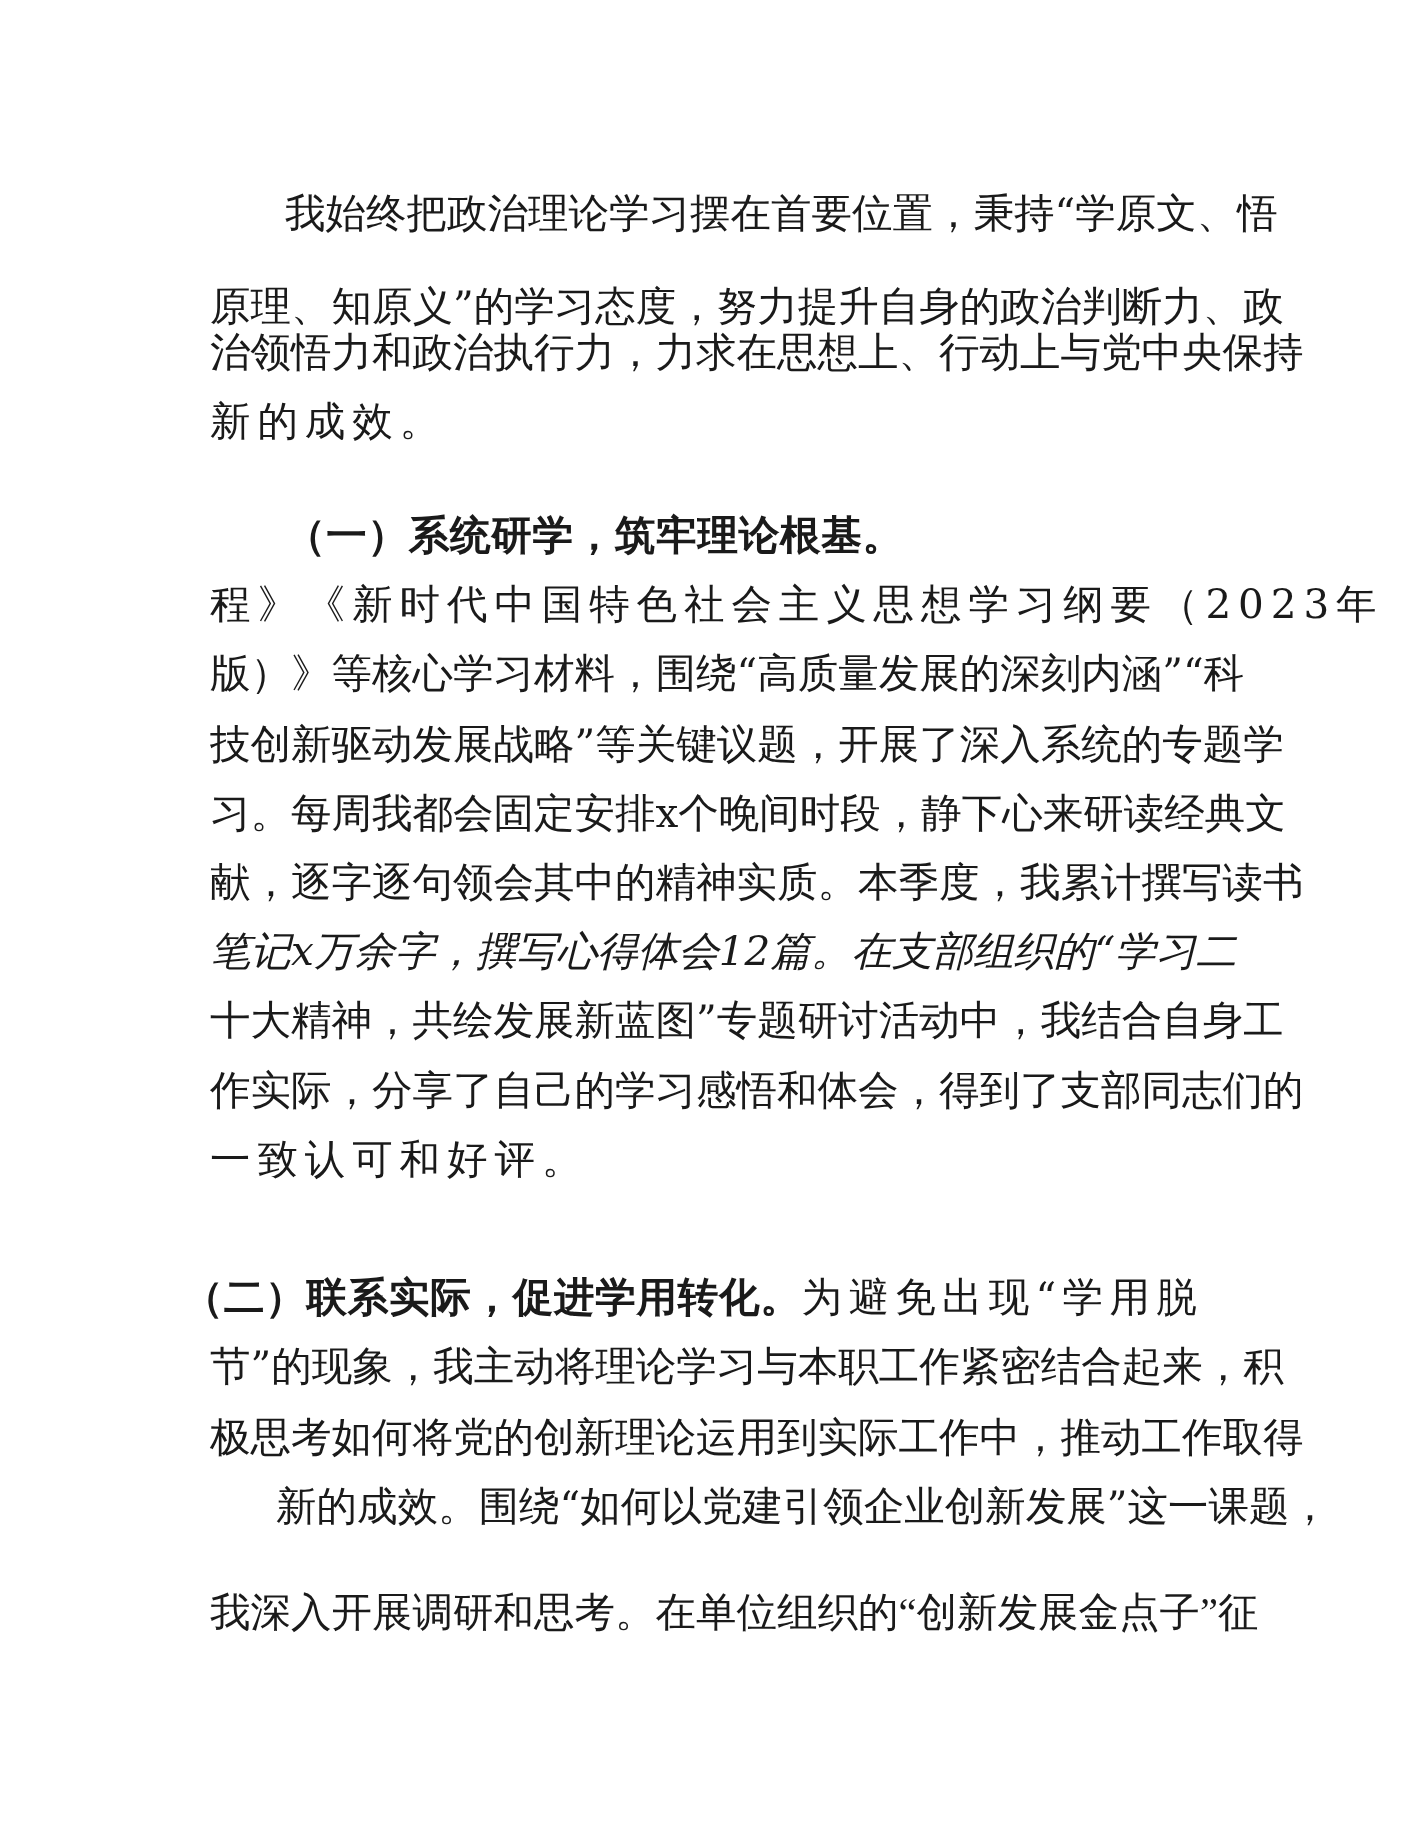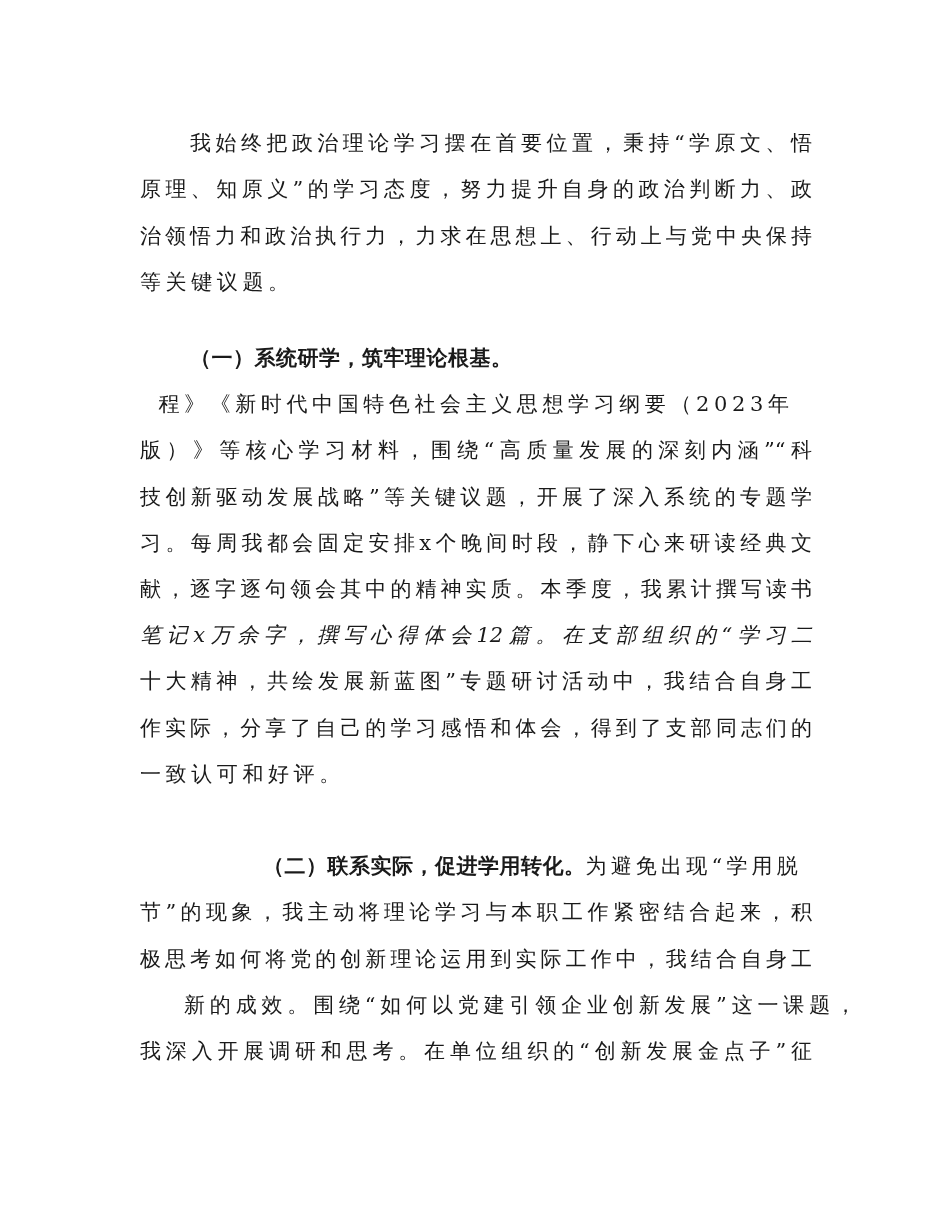--- a/index.html
+++ b/index.html
@@ -1,48 +1,48 @@
 <!DOCTYPE html>
 <html><head>
 <meta charset="utf-8">
 <style>
   html, body { margin:0; padding:0; background:#ffffff; }
   body { width:950px; height:1230px; position:relative; overflow:hidden;
          font-family:"DejaVu Serif","Liberation Serif",serif; color:#1a1a1a; }
   .page { position:absolute; left:0; top:0; width:950px; height:1230px; background:#fff; }
-  .line { position:absolute; left:140px; width:672px; height:34px; font-size:21px;
+  .line { position:absolute; left:140px; width:672px; height:34px; font-size:27px;
           line-height:34px; white-space:nowrap; letter-spacing:4.6px; }
   .line.justify { text-align:justify; text-align-last:justify; letter-spacing:0; }
   .bold { font-family:"DejaVu Sans","Liberation Sans",sans-serif; font-weight:bold; letter-spacing:0.5px; }
 </style>
 </head>
 <body>
 
 <div class="page">
 
   <div class="line justify" style="left:190px;width:622px;top:126px;">我始终把政治理论学习摆在首要位置，秉持“学原文、悟</div>
-  <div class="line justify" style="top:172px;">原理、知原义”的学习态度，努力提升自身的政治判断力、政</div>
+  <div class="line justify" style="top:188px;">原理、知原义”的学习态度，努力提升自身的政治判断力、政</div>
   <div class="line justify" style="top:219px;">治领悟力和政治执行力，力求在思想上、行动上与党中央保持</div>
-  <div class="line" style="top:265px;">等关键议题。</div>
+  <div class="line" style="top:265px;">新的成效。</div>
 
   <div class="line" style="left:190px;width:622px;top:341px;display:flex;letter-spacing:0;">
     <span class="bold">（一）系统研学，筑牢理论根基。</span>
   </div>
   <div class="line" style="top:387px;text-align:center;">程》《新时代中国特色社会主义思想学习纲要（2023年</div>
   <div class="line justify" style="top:433px;">版）》等核心学习材料，围绕“高质量发展的深刻内涵”“科</div>
   <div class="line justify" style="top:480px;">技创新驱动发展战略”等关键议题，开展了深入系统的专题学</div>
   <div class="line justify" style="top:526px;">习。每周我都会固定安排x个晚间时段，静下心来研读经典文</div>
   <div class="line justify" style="top:572px;">献，逐字逐句领会其中的精神实质。本季度，我累计撰写读书</div>
   <div class="line justify" style="top:618px;font-style:italic;">笔记x万余字，撰写心得体会12篇。在支部组织的“学习二</div>
   <div class="line justify" style="top:664px;">十大精神，共绘发展新蓝图”专题研讨活动中，我结合自身工</div>
   <div class="line justify" style="top:711px;">作实际，分享了自己的学习感悟和体会，得到了支部同志们的</div>
   <div class="line" style="top:757px;">一致认可和好评。</div>
 
   <div class="line" style="left:190px;width:612px;top:849px;display:flex;justify-content:flex-end;letter-spacing:0;">
     <span class="bold">（二）联系实际，促进学用转化。</span>
     <span style="letter-spacing:4.2px;">为避免出现“学用脱</span>
   </div>
   <div class="line justify" style="top:895px;">节”的现象，我主动将理论学习与本职工作紧密结合起来，积</div>
-  <div class="line justify" style="top:942px;">极思考如何将党的创新理论运用到实际工作中，我结合自身工</div>
+  <div class="line justify" style="top:942px;">极思考如何将党的创新理论运用到实际工作中，推动工作取得</div>
   <div class="line justify" style="top:988px;margin-left:44px;">新的成效。围绕“如何以党建引领企业创新发展”这一课题，</div>
-  <div class="line justify" style="top:1034px;">我深入开展调研和思考。在单位组织的“创新发展金点子”征</div>
+  <div class="line justify" style="top:1058px;font-family:Liberation Serif, serif;">我深入开展调研和思考。在单位组织的“创新发展金点子”征</div>
 
 </div>
 
 </body></html>

